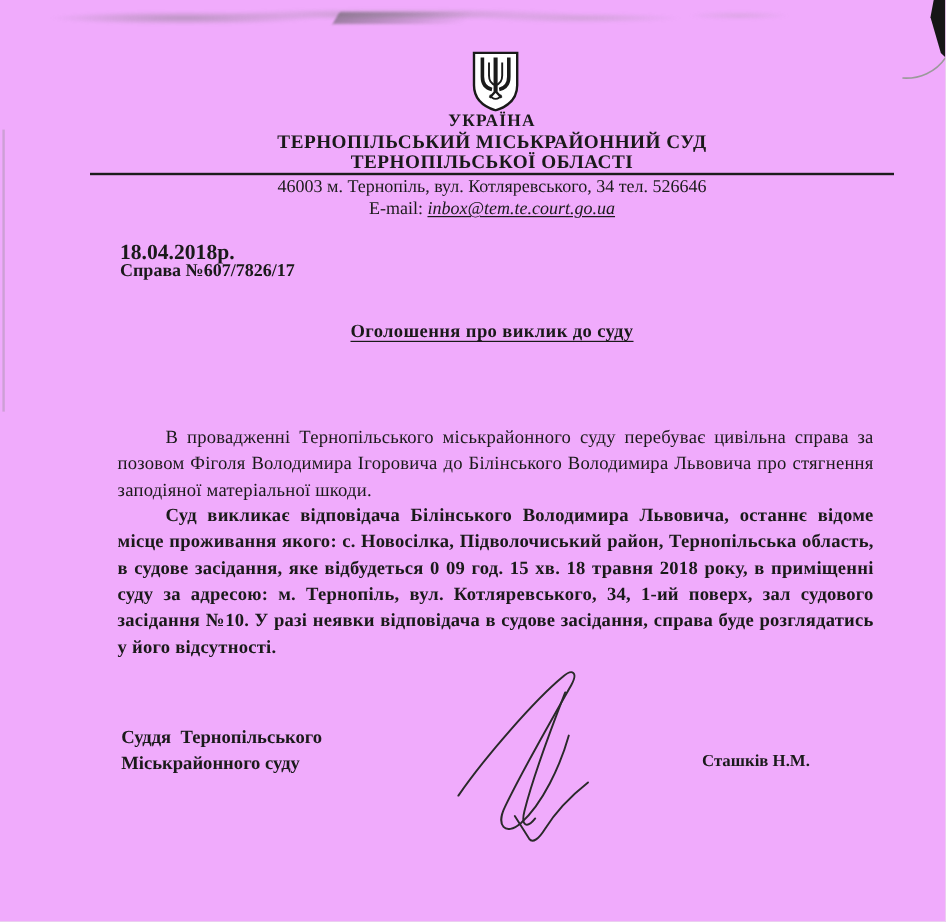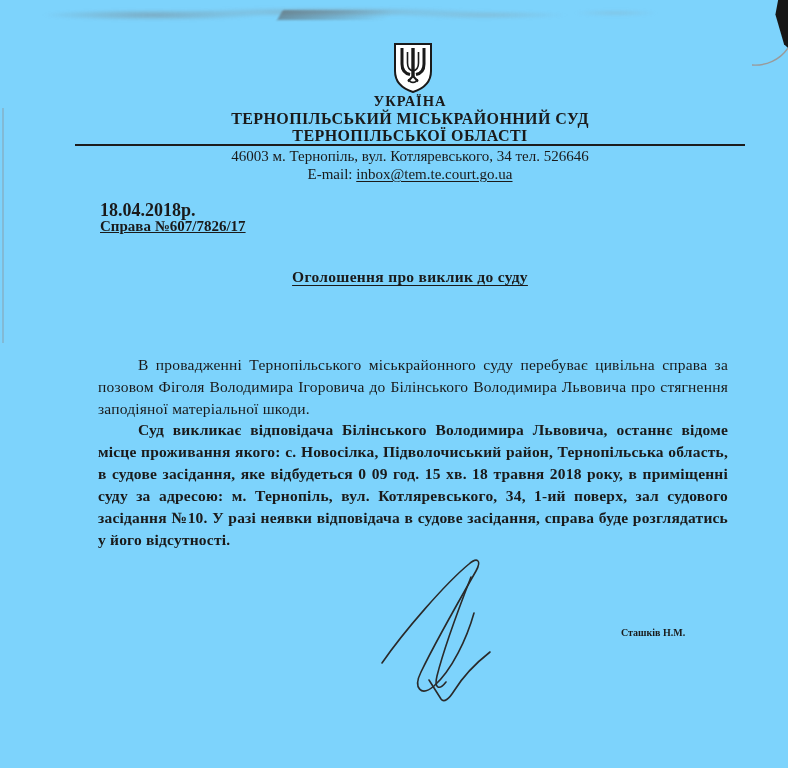--- a/index.html
+++ b/index.html
@@ -1,19 +1,19 @@
 <!DOCTYPE html>
 <html><head>
 <meta charset="utf-8">
 <style>
   html,body{margin:0;padding:0;background:#e8e8e8;}
   .page{
     position:relative;
     width:788px;height:768px;
-    background:#7dd3fc;
+    background:#f0abfc;
     font-family:"Liberation Serif","DejaVu Serif",serif;
     color:#1a1a1a;
     overflow:hidden;
     margin:0 auto;
   }
   
   .smudge-top{
     position:absolute;left:35px;top:4px;width:660px;height:20px;
     background:
       radial-gradient(ellipse 160px 8px at 18% 55%, rgba(120,120,120,.45), rgba(120,120,120,0) 70%),
@@ -41,24 +41,24 @@
   
   .center-col{position:absolute;left:30px;width:760px;text-align:center;}
   .emblem{position:absolute;left:391px;top:43px;}
   .ukraina{top:93px;font-weight:bold;font-size:14.5px;letter-spacing:1px;}
   .court{font-weight:bold;font-size:16px;letter-spacing:.4px;}
   .court1{top:110px;}
   .court2{top:127px;}
   .rule{position:absolute;left:75px;top:144px;width:670px;height:2px;background:#1c1c1c;}
   .addr{top:148px;font-size:15px;}
   .email-line{top:166px;font-size:15px;}
-  .email-line .u{text-decoration:underline;text-underline-offset:2px;}
+  .email-line .u{text-decoration:underline;text-underline-offset:2px;font-style:italic;}
   
   .meta-date{position:absolute;left:100px;top:200px;font-weight:bold;font-size:18px;}
-  .meta-case{position:absolute;left:100px;top:218px;font-weight:bold;font-size:15px;text-decoration:underline;}
+  .meta-case{position:absolute;left:100px;top:218px;font-weight:bold;font-size:15px;}
   
   .doc-title{
     top:268px;font-weight:bold;font-size:15.5px;
     text-decoration:underline;text-underline-offset:3px;letter-spacing:.3px;
   }
   
   .para{
     position:absolute;left:98px;width:630px;
     font-size:15.5px;line-height:22px;
     text-align:justify;text-indent:40px;
@@ -66,21 +66,21 @@
   }
   .para1{top:309px;margin-top:45px;}
   .para2{top:403px;font-weight:bold;}
   
   .judge-title{
     position:absolute;left:101px;top:604px;
     font-weight:bold;font-size:15.5px;line-height:22px;
     white-space:pre-wrap;
   }
   .signature{position:absolute;left:372px;top:551px;}
-  .judge-name{position:absolute;left:585px;top:627px;font-weight:bold;font-size:10px;margin-left:36px;}
+  .judge-name{position:absolute;left:585px;top:627px;font-weight:bold;font-size:14px;}
 </style>
 </head>
 <body>
 
 <div class="page">
 
   <div class="smudge-top"></div>
   <div class="smudge-streak"></div>
   <div class="corner-mark"></div>
   <svg class="corner-curl" width="44" height="26" viewBox="0 0 44 26">
@@ -111,20 +111,21 @@
   </div>
 
   <div class="meta-date">18.04.2018р.</div>
   <div class="meta-case">Справа №607/7826/17</div>
 
   <div class="center-col doc-title">Оголошення про виклик до суду</div>
 
   <p class="para para1">В провадженні Тернопільського міськрайонного суду перебуває цивільна справа за позовом Фіголя Володимира Ігоровича до Білінського Володимира Львовича про стягнення заподіяної матеріальної шкоди.</p>
   <p class="para para2">Суд викликає відповідача Білінського Володимира Львовича, останнє відоме місце проживання якого: с. Новосілка, Підволочиський район, Тернопільська область, в судове засідання, яке відбудеться 0 09 год. 15 хв. 18 травня 2018 року, в приміщенні суду за адресою: м. Тернопіль, вул. Котляревського, 34, 1-ий поверх, зал судового засідання №10. У разі неявки відповідача в судове засідання, справа буде розглядатись у його відсутності.</p>
 
+  <div class="judge-title"><span>Суддя  Тернопільського</span><br><span>Міськрайонного суду</span></div>
 
   <svg class="signature" width="140" height="158" viewBox="0 0 140 158">
     <g fill="none" stroke="#2a2a2a" stroke-width="1.6" stroke-linecap="round">
       <path d="M10 112 C32 80 74 32 97 13 C105 6 110 9 104 20 C88 48 61 96 49 121 C41 137 49 146 62 135 C80 119 95 87 102 62"></path>
       <path d="M99 26 C85 62 71 101 65 125 C62 137 67 140 74 131"></path>
       <path d="M57 129 L69 148 C72 152 77 148 82 140 C90 127 104 112 118 101"></path>
     </g>
   </svg>
 
   <div class="judge-name">Сташків Н.М.</div>

